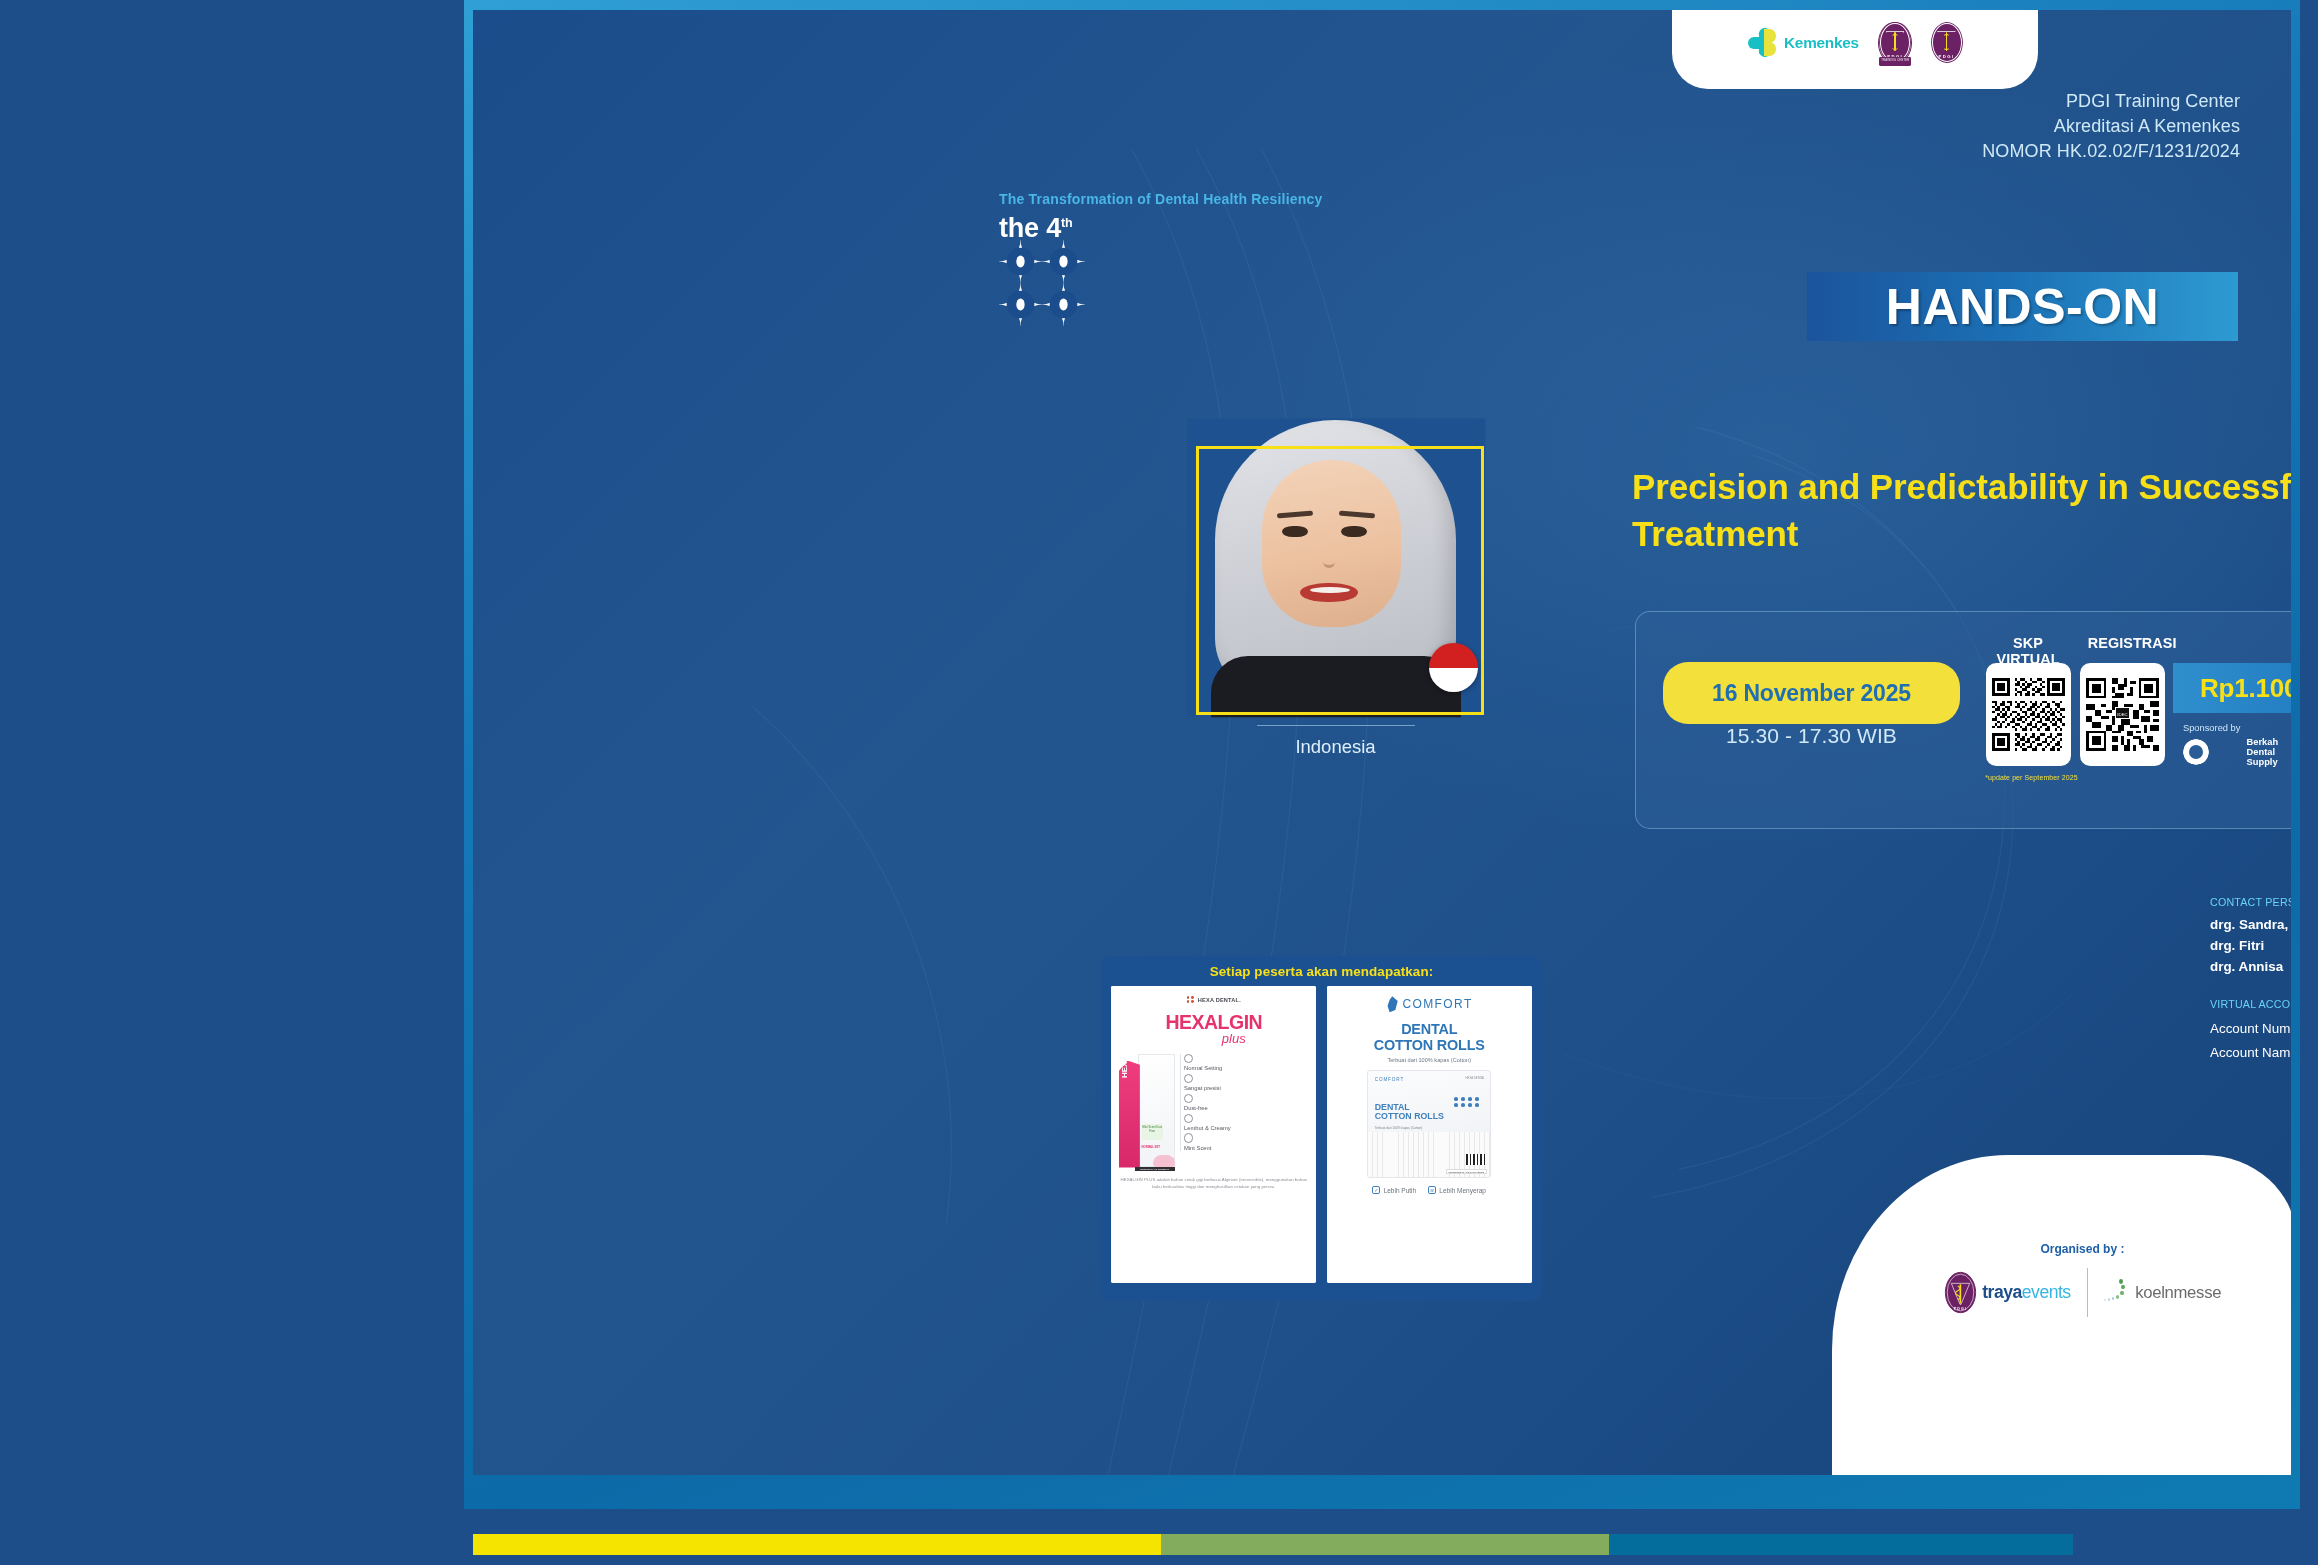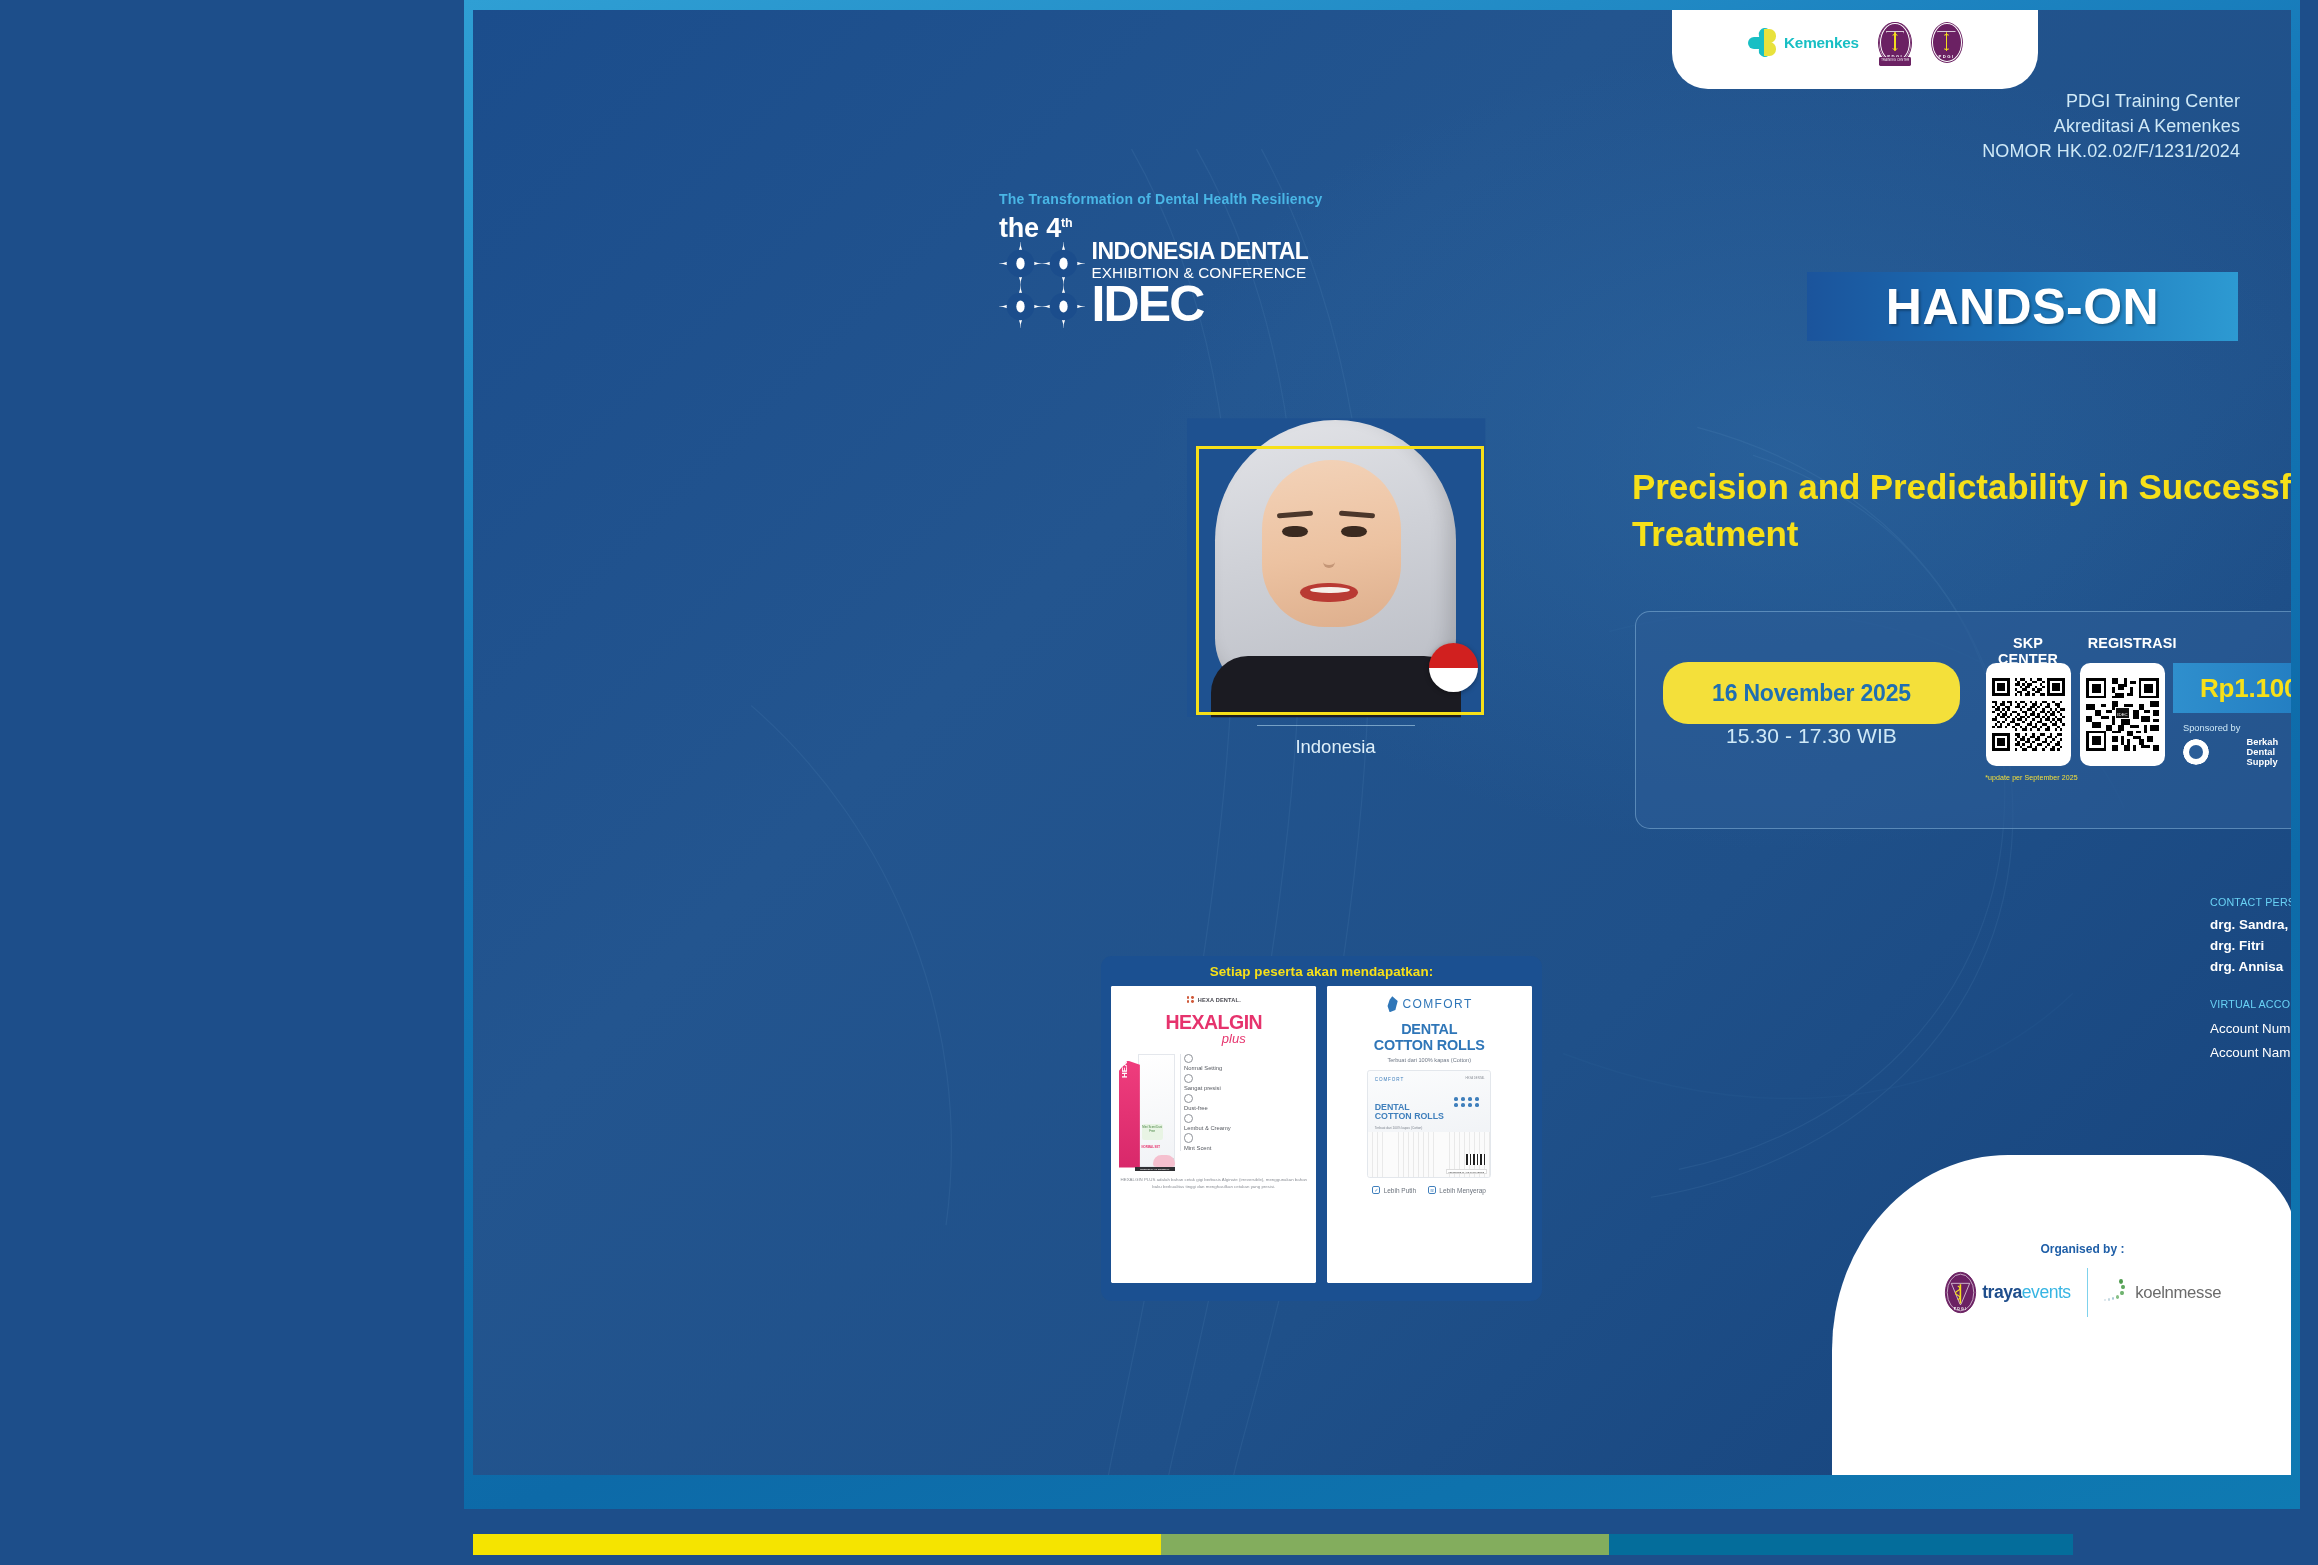--- a/index.html
+++ b/index.html
@@ -441,25 +441,20 @@
           <g mask="url(#m2)">
             <rect width="186" height="186" fill="#1b4d8c"></rect>
             <g fill="#fff">
               <ellipse cx="46.5" cy="46.5" rx="9" ry="13"></ellipse>
                 <ellipse cx="139.5" cy="46.5" rx="9" ry="13"></ellipse>
               <ellipse cx="46.5" cy="139.5" rx="9" ry="13"></ellipse>
                 <ellipse cx="139.5" cy="139.5" rx="9" ry="13"></ellipse>
             </g>
           </g>
         </svg>
-        <div class="txtcol">
-          <div class="l1">INDONESIA DENTAL</div>
-          <div class="l2">EXHIBITION &amp; CONFERENCE</div>
-          <div class="l3">IDEC</div>
-        </div>
       </div>
     </div>
 
     <div id="handson">
       <span>HANDS-ON</span>
     </div>
 
     <div id="speaker">
       <div id="photo-wrap">
         <div id="photo">
@@ -559,21 +554,21 @@
               </div>
           </div>
         </div>
       </div>
     </div>
 
     <div id="title">Precision and Predictability in Successful Prosthodontics Treatment</div>
 
     <div id="infocard">
       <div id="qrlabels">
-        <span>SKP CENTER</span>
+        <span>SKP VIRTUAL</span>
         <span>REGISTRASI</span>
       </div>
 
       <div id="datepill">
         <span>16 November 2025</span>
       </div>
       <div id="timetxt">15.30 - 17.30 WIB</div>
 
       <div class="qrbox" id="qr1">
         <svg class="qrimg" viewBox="0 0 29 29" shape-rendering="crispEdges">

